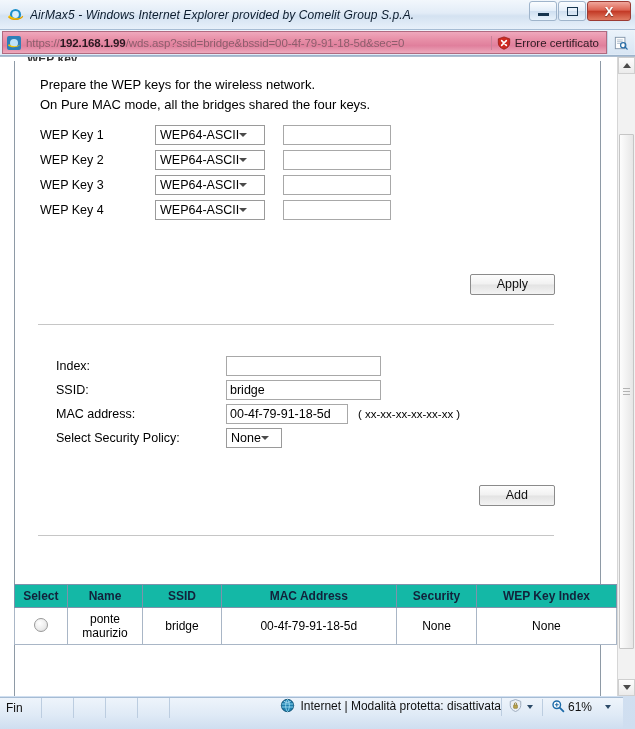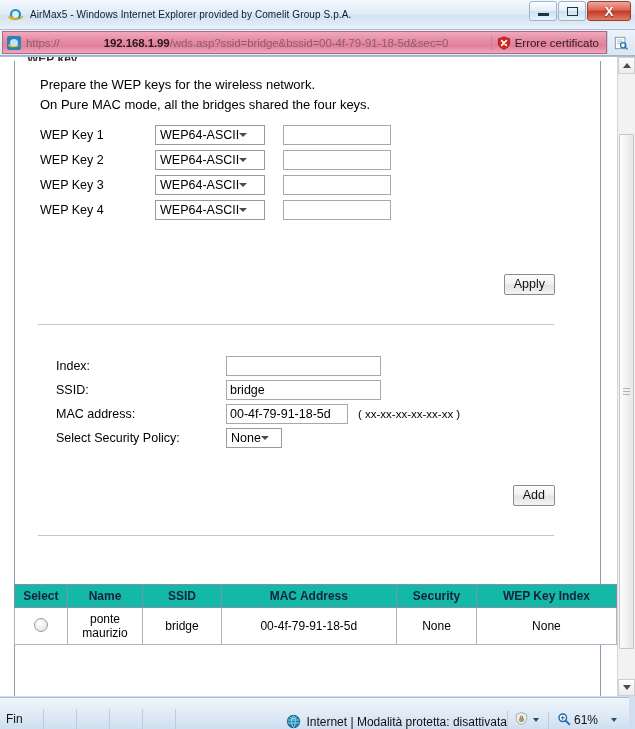--- a/index.html
+++ b/index.html
@@ -20,22 +20,23 @@
     height:29px;position:relative;
     background:linear-gradient(180deg,#f2f7fc 0%,#e2ecf7 45%,#d4e2f1 55%,#e7f0fa 100%);
     border-bottom:1px solid #a6bcd4;
     display:flex;align-items:center;
   }
   .ie-logo{
     width:17px;height:17px;margin-left:7px;margin-right:6px;flex:none;position:relative;
   }
   .ie-logo svg{display:block;}
   .title-text{
-    font-size:10px;color:#0b1c2e;white-space:nowrap;overflow:hidden;
+    font-size:12px;color:#0b1c2e;white-space:nowrap;overflow:hidden;
     letter-spacing:0.1px;
+    font-style:italic;
   }
   .win-btns{position:absolute;right:4px;top:1px;display:flex;align-items:center;}
   .win-btn{
     width:28px;height:20px;margin-left:1px;
     border:1px solid #9fb4cb;border-radius:3px;
     background:linear-gradient(180deg,#fbfdff 0%,#e4eef9 48%,#cfdff0 52%,#e8f2fb 100%);
     display:flex;align-items:center;justify-content:center;
     font-size:11px;color:#15354f;box-sizing:border-box;
   }
   .win-btn.close{
@@ -61,21 +62,21 @@
     background:linear-gradient(180deg,#efa8bc 0%,#e890a8 35%,#e07f9c 65%,#eda7bb 100%);
     box-sizing:border-box;
   }
   .addr-ico{
     width:16px;height:16px;margin:0 4px 0 3px;flex:none;
   }
   .url{
     font-size:11.5px;white-space:nowrap;overflow:hidden;flex:1;min-width:0;
     color:#8d5d6c;letter-spacing:-0.1px;
   }
-  .url b{color:#2a1820;font-weight:bold;padding-left:44px;}
+  .url b{color:#2a1820;font-weight:bold;}
   .cert-err{
     display:flex;align-items:center;gap:4px;flex:none;
     padding:0 7px 0 5px;border-left:1px solid #c98298;
     font-size:11.5px;color:#2c1a22;white-space:nowrap;
   }
   .cert-ico{width:14px;height:14px;flex:none;}
   .addr-right{
     width:26px;flex:none;display:flex;align-items:center;justify-content:center;
     background:linear-gradient(180deg,#eaf2fa 0%,#d8e6f4 100%);
     border-left:1px solid #c1d2e4;
@@ -119,21 +120,21 @@
   }
   .textbox{
     height:20px;border:1px solid #a8a8a8;background:#fff;box-sizing:border-box;
     font-size:12.5px;padding:1px 3px;display:flex;align-items:center;
   }
   .wep-key-input{width:108px;margin-left:18px;}
 
   .btn{
     border:1px solid #8b8b8b;border-radius:2px;
     background:linear-gradient(180deg,#fdfdfd 0%,#f1f1f1 48%,#e3e3e3 52%,#f3f3f3 100%);
-    font-size:12.5px;color:#111;padding:3px 9px;box-sizing:border-box;
+    font-size:12.5px;color:#111;padding:3px 26px;box-sizing:border-box;
     font-family:"Liberation Sans", sans-serif;line-height:13px;
   }
   #apply-btn{position:absolute;right:62px;top:217px;}
   #add-btn{position:absolute;right:62px;top:428px;}
 
   hr.sep{
     position:absolute;left:38px;width:516px;height:0;margin:0;
     border:none;border-top:1px solid #c6c6c6;
   }
   #sep1{top:267px;}
@@ -186,24 +187,24 @@
     position:absolute;left:1px;right:1px;top:60px;bottom:30px;
     border:1px solid #c6c6c6;border-radius:1px;
     background:linear-gradient(90deg,#fdfdfd 0%,#f4f4f4 40%,#e6e6e6 100%);
     display:flex;align-items:center;justify-content:center;
   }
   .grip{width:7px;height:7px;display:flex;flex-direction:column;justify-content:space-between;}
   .grip i{display:block;height:1px;background:#b3b3b3;}
 
   
   .statusbar{
-    position:absolute;left:0;right:6px;bottom:0;height:32px;
+    position:absolute;left:0;right:12px;bottom:0;height:32px;
     background:linear-gradient(180deg,#eef4fb 0%,#dfeaf6 55%,#cfdef0 100%);
     border-top:1px solid #a6bcd4;
-    display:flex;align-items:flex-end;font-size:12px;color:#111;
+    display:flex;align-items:flex-start;font-size:12px;color:#111;
     box-sizing:border-box;
   }
   .sb-cell{
     height:20px;display:flex;align-items:center;
     border-right:1px solid #bccde0;padding:0 6px;box-sizing:border-box;
   }
   .sb-fin{width:62px;}
   .sb-pad{width:45px;}
   .sb-zone{
     flex:1;display:flex;align-items:center;gap:5px;

